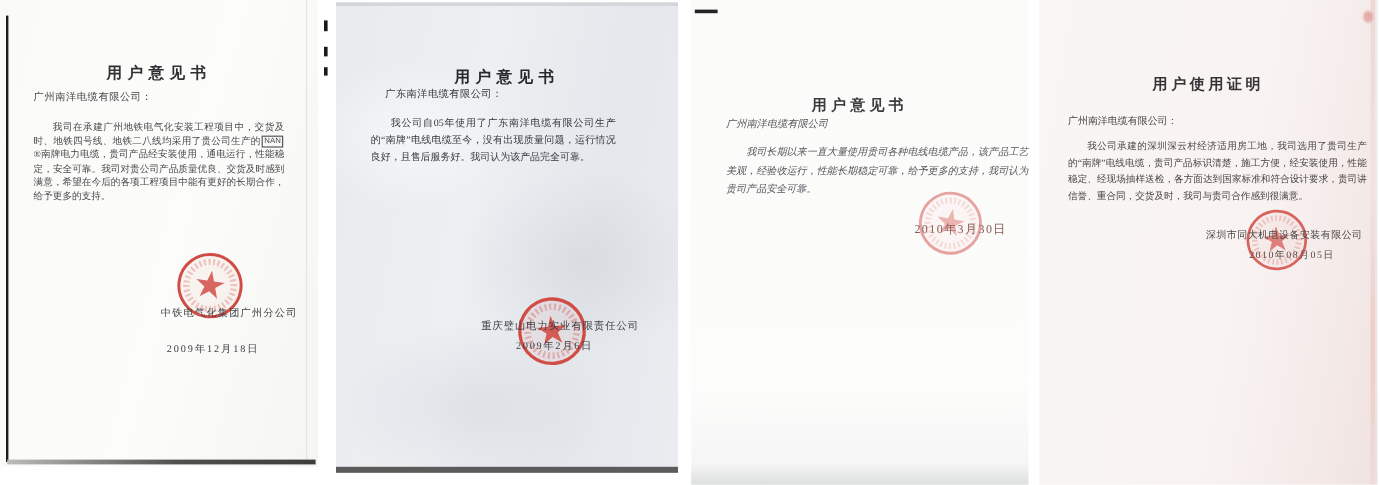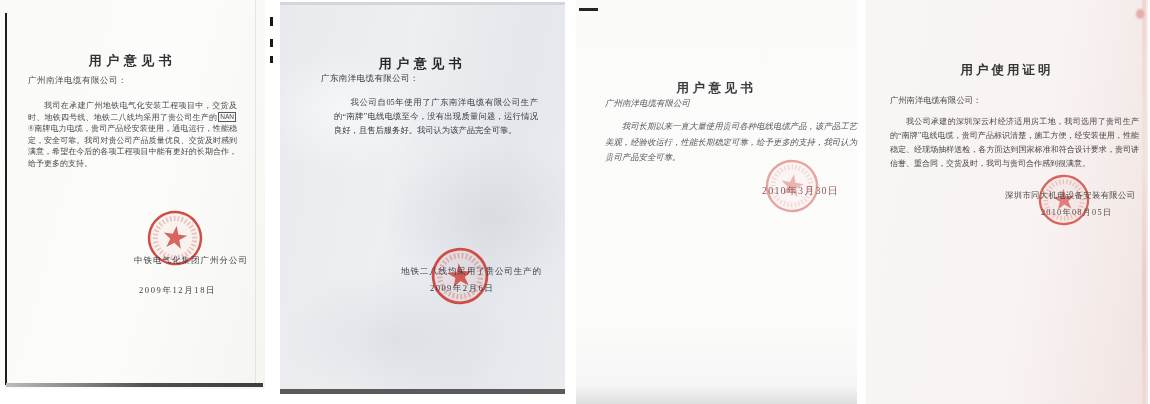--- a/index.html
+++ b/index.html
@@ -29,21 +29,21 @@
   .doc2{left:280px;top:2px;width:285px;height:392px;
     background:
       radial-gradient(ellipse 120px 90px at 22% 28%,rgba(255,255,255,.55),rgba(255,255,255,0) 70%),
       radial-gradient(ellipse 150px 110px at 72% 55%,rgba(188,195,204,.30),rgba(188,195,204,0) 70%),
       radial-gradient(ellipse 160px 100px at 40% 86%,rgba(197,203,211,.35),rgba(197,203,211,0) 70%),
       linear-gradient(100deg,#e8eaee,#edeff2 40%,#e4e7eb 72%,#eaecf0);}
   .doc2 .edge-top{position:absolute;left:0;right:0;top:0;height:3px;background:#d3d6db;}
   .doc2 .edge-bottom{position:absolute;left:0;right:0;bottom:0;height:5px;background:#5b5b5b;}
   .doc2 .title{top:42px;font-size:13px;letter-spacing:4.5px;color:#26282c;}
   .doc2 .salut{left:41px;top:71px;font-size:8.5px;color:#33363b;letter-spacing:.4px;}
-  .doc2 .body{left:54px;top:86px;width:204px;font-size:8.3px;line-height:13.8px;color:#33363b;}
+  .doc2 .body{left:29px;top:86px;width:204px;font-size:8.3px;line-height:13.8px;color:#33363b;}
   .doc2 .seal{left:151px;top:245px;width:58px;height:58px;transform:rotate(-6deg);}
   .doc2 .signer{left:121px;top:264px;font-size:8.6px;letter-spacing:.8px;color:#3a3d42;}
   .doc2 .date{left:150px;top:281px;font-size:8.6px;letter-spacing:1.4px;color:#3a3d42;}
 
   
   .doc3{left:576px;width:281px;background:linear-gradient(180deg,#fbfbfa, #fcfcfb 80%,#f3f4f3);}
   .doc3 .top-mark{position:absolute;left:3px;top:8px;width:19px;height:3px;background:#242424;}
   .doc3 .bottom-strip{position:absolute;left:0;right:0;bottom:0;height:18px;
     background:linear-gradient(to bottom,rgba(223,225,224,0),#dde0df);}
   .doc3 .title{top:70px;font-size:12.5px;letter-spacing:3.5px;color:#3a3b3f;}
@@ -112,21 +112,21 @@
     <h2 class="title">用户意见书</h2>
     <div class="salut">广东南洋电缆有限公司：</div>
     <p class="body">我公司自05年使用了广东南洋电缆有限公司生产的“南牌”电线电缆至今，没有出现质量问题，运行情况良好，且售后服务好。我司认为该产品完全可靠。</p>
     <div class="seal">
       <svg viewBox="0 0 54 54">
         <circle cx="27" cy="27" r="25" fill="rgba(220,90,85,0.06)" stroke="currentColor" stroke-width="2.6"></circle>
         <circle cx="27" cy="27" r="19" fill="none" stroke="currentColor" stroke-width="5" stroke-dasharray="1.6 2.1" opacity="0.35"></circle>
         <polygon points="27,15 29.7,23.3 38.4,23.3 31.4,28.4 34.1,36.7 27,31.6 19.9,36.7 22.6,28.4 15.6,23.3 24.3,23.3" fill="currentColor" opacity="0.9"></polygon>
       </svg>
     </div>
-    <div class="signer">地铁二八线均采用了贵公司生产的</div>
+    <div class="signer">重庆璧山电力实业有限责任公司</div>
     <div class="date">2009年2月6日</div>
   </section>
 
   <section class="doc doc3">
     <div class="top-mark"></div>
     <h2 class="title">用户意见书</h2>
     <div class="salut">广州南洋电缆有限公司</div>
     <p class="body">我司长期以来一直大量使用贵司各种电线电缆产品，该产品工艺美观，经验收运行，性能长期稳定可靠，给予更多的支持，我司认为贵司产品安全可靠。</p>
     <div class="seal">
       <svg viewBox="0 0 54 54">

